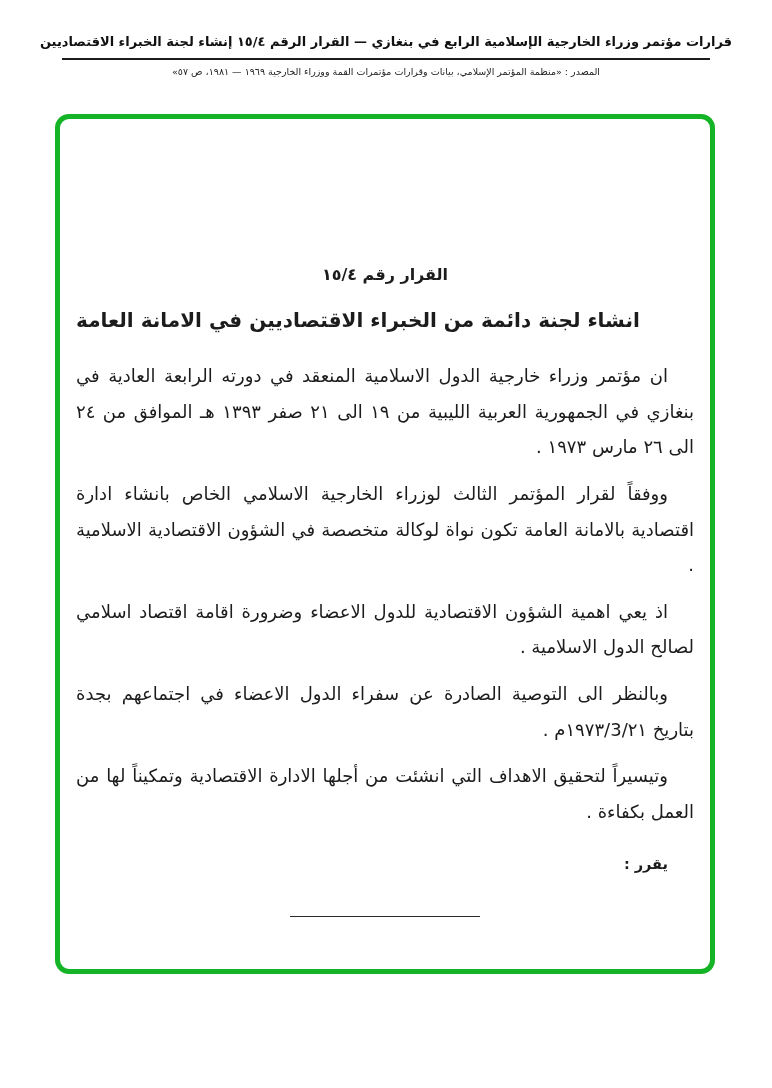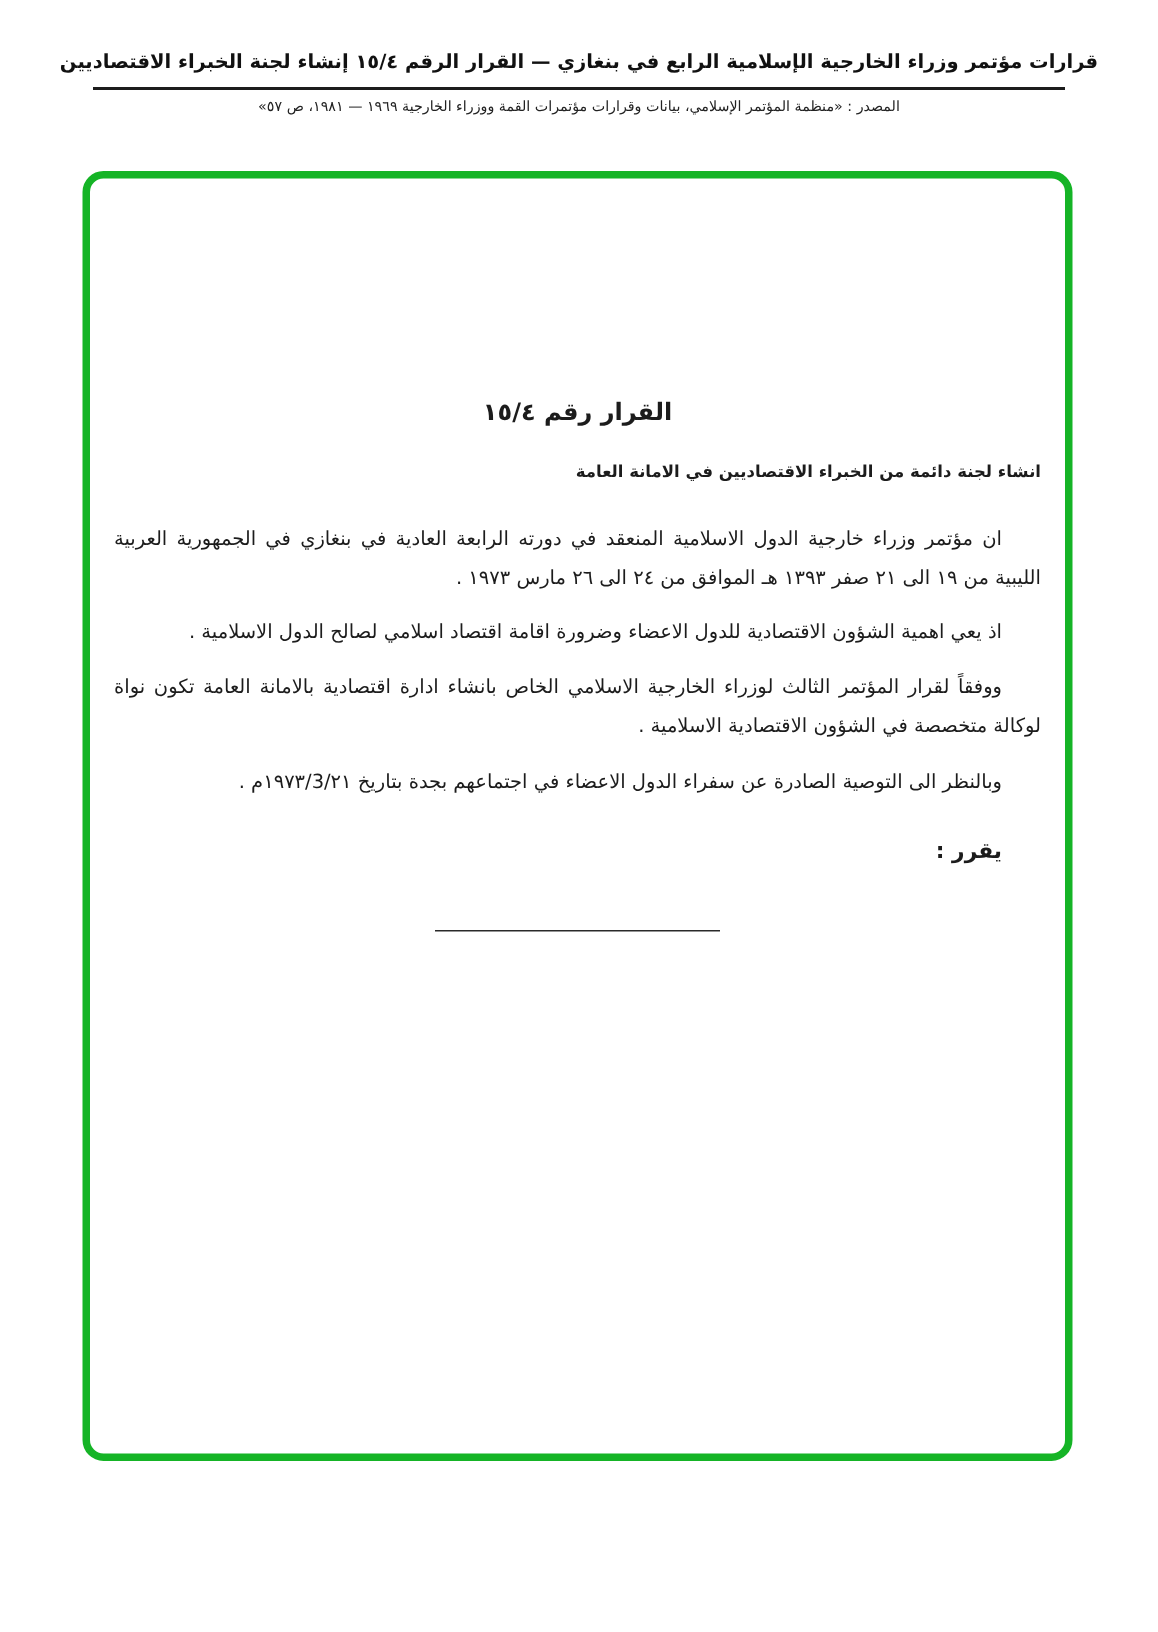--- a/index.html
+++ b/index.html
@@ -59,27 +59,27 @@
     padding: 146px 16px 0 16px;
     color: #1c1c1c;
   }
   .doc-title {
     text-align: center;
     font-weight: bold;
     font-size: 16px;
     margin: 0 0 24px 0;
   }
   .doc-subtitle {
-    text-align: right;
+    text-align: left;
     font-weight: bold;
-    font-size: 11px;
+    font-size: 20px;
     margin: 0 0 26px 0;
   }
   .content p.body-par {
-    font-size: 13px;
+    font-size: 18px;
     line-height: 1.98;
     text-align: justify;
     text-indent: 26px;
     margin: 0 0 11px 0;
   }
   .decree-label {
     font-size: 14.5px;
     font-weight: bold;
     text-indent: 26px;
     margin: 26px 0 12px 0;
@@ -104,26 +104,27 @@
 
   <div class="frame">
     <div class="content">
 
       <div class="doc-title">القرار رقم ١٥/٤</div>
 
       <div class="doc-subtitle">انشاء لجنة دائمة من الخبراء الاقتصاديين في الامانة العامة</div>
 
       <p class="body-par">ان مؤتمر وزراء خارجية الدول الاسلامية المنعقد في دورته الرابعة العادية في بنغازي في الجمهورية العربية الليبية من ١٩ الى ٢١ صفر ١٣٩٣ هـ الموافق من ٢٤ الى ٢٦ مارس ١٩٧٣ .</p>
 
+      <p class="body-par">ووفقاً لقرار المؤتمر الثالث لوزراء الخارجية الاسلامي الخاص بانشاء ادارة اقتصادية بالامانة العامة تكون نواة لوكالة متخصصة في الشؤون الاقتصادية الاسلامية .</p>
+
       <p class="body-par">اذ يعي اهمية الشؤون الاقتصادية للدول الاعضاء وضرورة اقامة اقتصاد اسلامي لصالح الدول الاسلامية .</p>
-
-      <p class="body-par">ووفقاً لقرار المؤتمر الثالث لوزراء الخارجية الاسلامي الخاص بانشاء ادارة اقتصادية بالامانة العامة تكون نواة لوكالة متخصصة في الشؤون الاقتصادية الاسلامية .</p>
 
       <p class="body-par">وبالنظر الى التوصية الصادرة عن سفراء الدول الاعضاء في اجتماعهم بجدة بتاريخ ١٩٧٣/3/٢١م .</p>
 
+      <p class="body-par">وتيسيراً لتحقيق الاهداف التي انشئت من أجلها الادارة الاقتصادية وتمكيناً لها من العمل بكفاءة .</p>
 
       <div class="decree-label">يقرر :</div>
 
 
       <hr class="closing-rule">
 
     </div>
   </div>
 
 </div>

